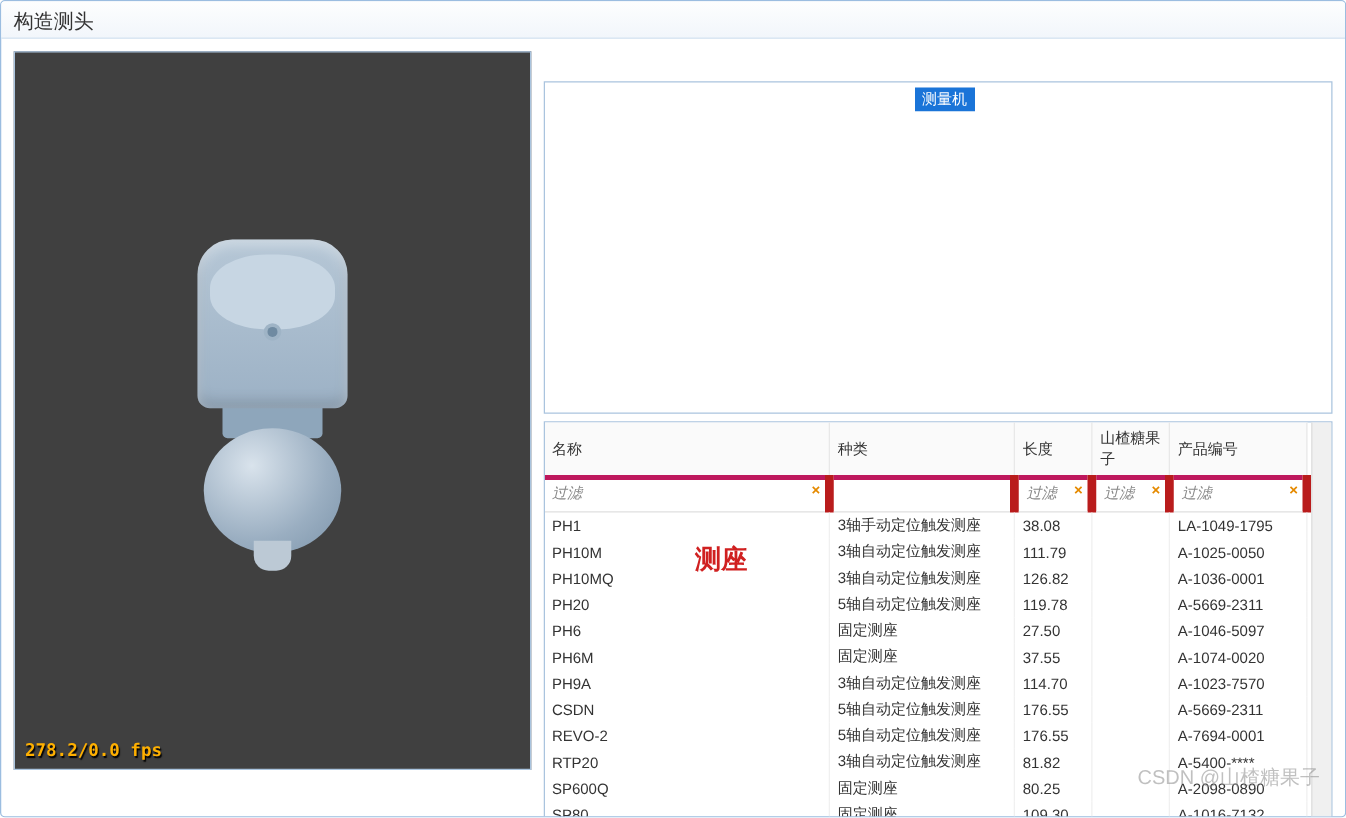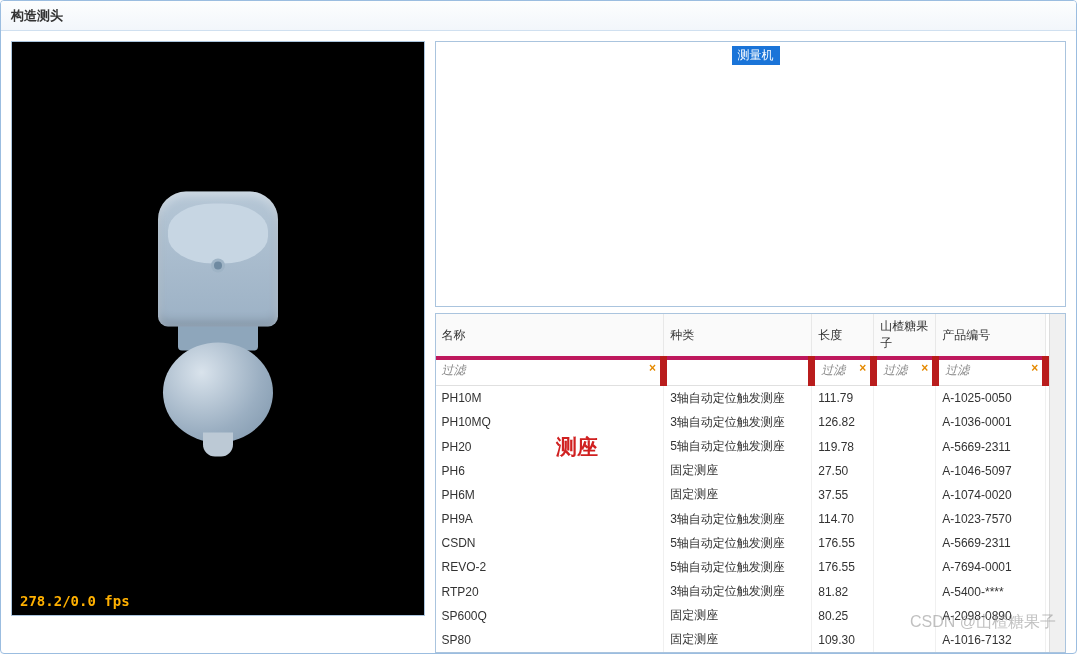--- a/index.html
+++ b/index.html
@@ -17,37 +17,36 @@
     border-radius: 4px;
     background: #fff;
     display: flex;
     flex-direction: column;
     position: relative;
     overflow: hidden;
   }
   .titlebar {
     height: 30px;
     padding: 6px 10px;
-    font-size: 13px;
+    font-size: 16px;
     color: #333;
     background: linear-gradient(#fdfefe,#f2f6fb);
     border-bottom: 1px solid #d0e0f0;
-    font-weight: bold;
   }
   .content {
     flex: 1;
     display: flex;
     gap: 10px;
     padding: 10px 10px 0 10px;
   }
   .viewport {
     width: 428px;
     height: 575px;
     border: 1px solid #aac4de;
-    background: #000000;
+    background: #404040;
     position: relative;
     overflow: hidden;
   }
   .probe-render {
     position: absolute;
     left: 50%; top: 48%;
     transform: translate(-50%,-50%);
     width: 140px;
   }
   .probe-head {
@@ -88,20 +87,21 @@
     display: flex;
     flex-direction: column;
     gap: 6px;
   }
   .tree-box {
     height: 266px;
     border: 1px solid #aac4de;
     background: #fff;
     position: relative;
     overflow: auto;
+    margin-top: 24px;
   }
   .tree-root {
     position: absolute; top: 4px; left: 296px;
     background: #1a74d8; color: #fff; padding: 1px 6px;
     font-size: 12px;
   }
   .grid-wrap {
     flex: 1;
     border: 1px solid #aac4de;
     position: relative;
@@ -190,20 +190,27 @@
             <tr class="filter-row">
               <td><span>过滤</span><span class="clear-x">×</span></td>
               <td></td>
               <td><span>过滤</span><span class="clear-x">×</span></td>
               <td><span>过滤</span><span class="clear-x">×</span></td>
               <td><span>过滤</span><span class="clear-x">×</span></td>
             </tr>
           </thead>
           <tbody id="grid-body">
               <tr>
+                <td>PH1</td>
+                <td>3轴手动定位触发测座</td>
+                <td>38.08</td>
+                <td></td>
+                <td>LA-1049-1795</td>
+              </tr>
+              <tr>
                 <td>PH10M</td>
                 <td>3轴自动定位触发测座</td>
                 <td>111.79</td>
                 <td></td>
                 <td>A-1025-0050</td>
               </tr>
               <tr>
                 <td>PH10MQ</td>
                 <td>3轴自动定位触发测座</td>
                 <td>126.82</td>

